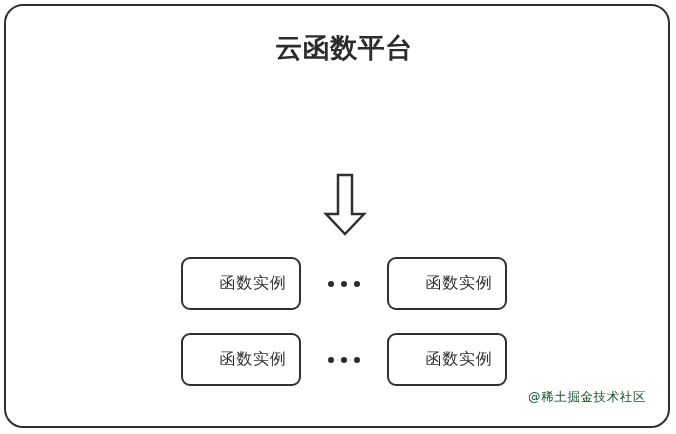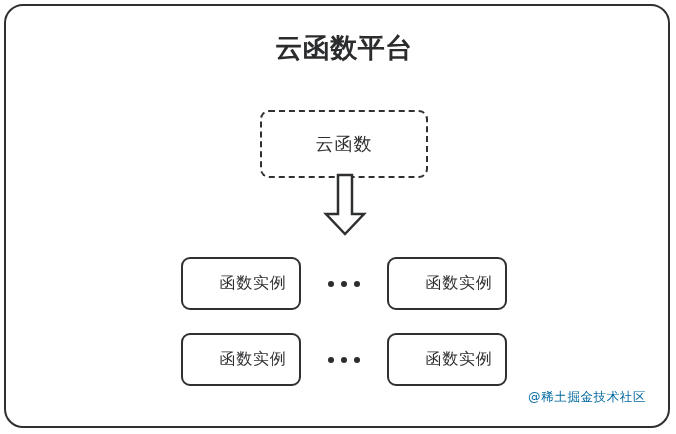--- a/index.html
+++ b/index.html
@@ -131,38 +131,35 @@
     border-radius: 50%;
     background: #2b2c2e;
   }
 
   
   .watermark {
     position: absolute;
     right: 22px;
     bottom: 20px;
     font-size: 12.5px;
-    color: #0369a1;
+    color: #14532d;
     letter-spacing: 0.6px;
     white-space: nowrap;
     text-align: center;
   }
 </style>
 </head>
 <body>
 
 <div id="canvas">
 
   <div class="platform-box">
 
     <div class="platform-title">云函数平台</div>
 
-    <div class="dashed-box">
-      <span class="label">云函数</span>
-    </div>
 
     <div class="block-arrow">
       <svg viewBox="0 0 42 62" xmlns="http://www.w3.org/2000/svg" aria-hidden="true">
         <path d="M14 1 L28 1 L28 40 L40 40 L21 60 L2 40 L14 40 Z" fill="#ffffff" stroke="#2f3032" stroke-width="2.5" stroke-linejoin="miter"></path>
       </svg>
     </div>
 
     <div class="instance-row row-1">
       <div class="instance-box">
         <span class="label">函数实例</span>

